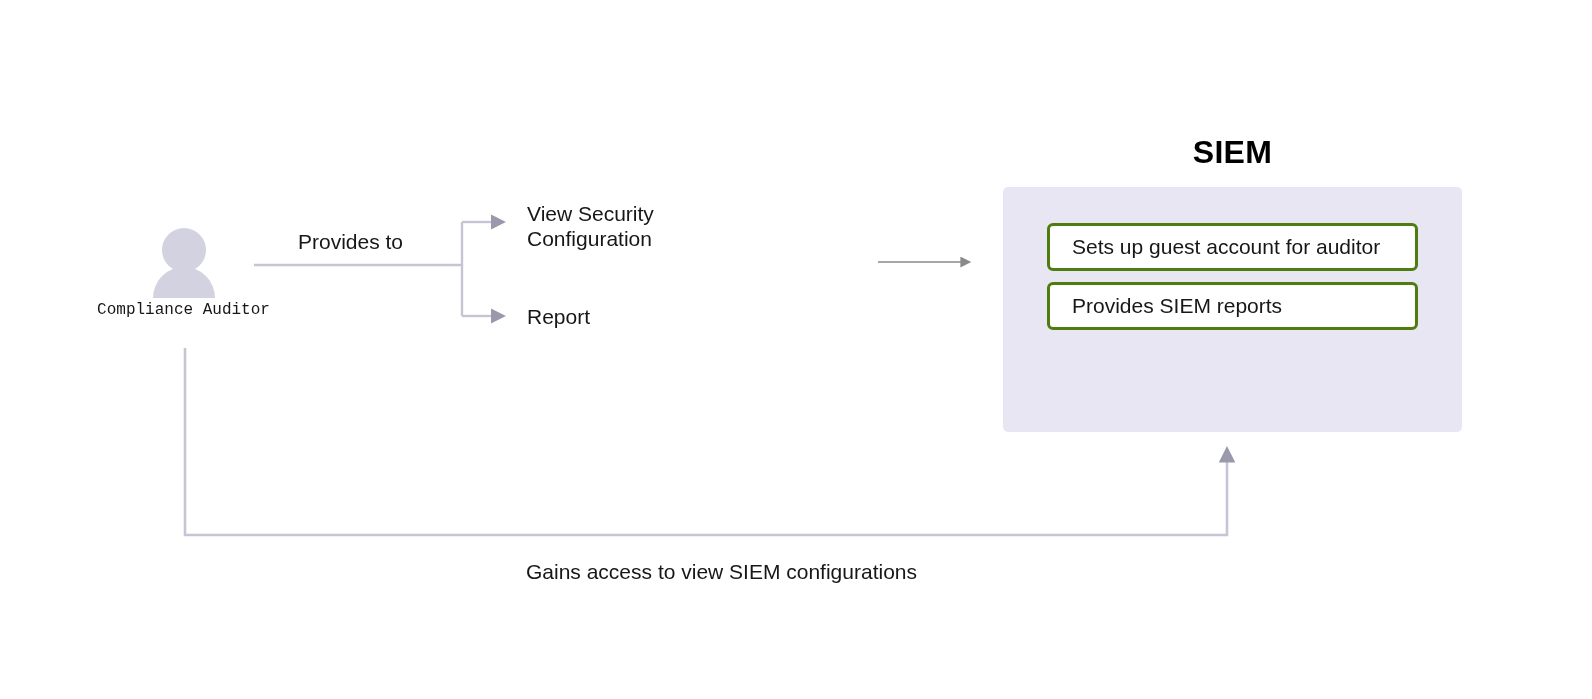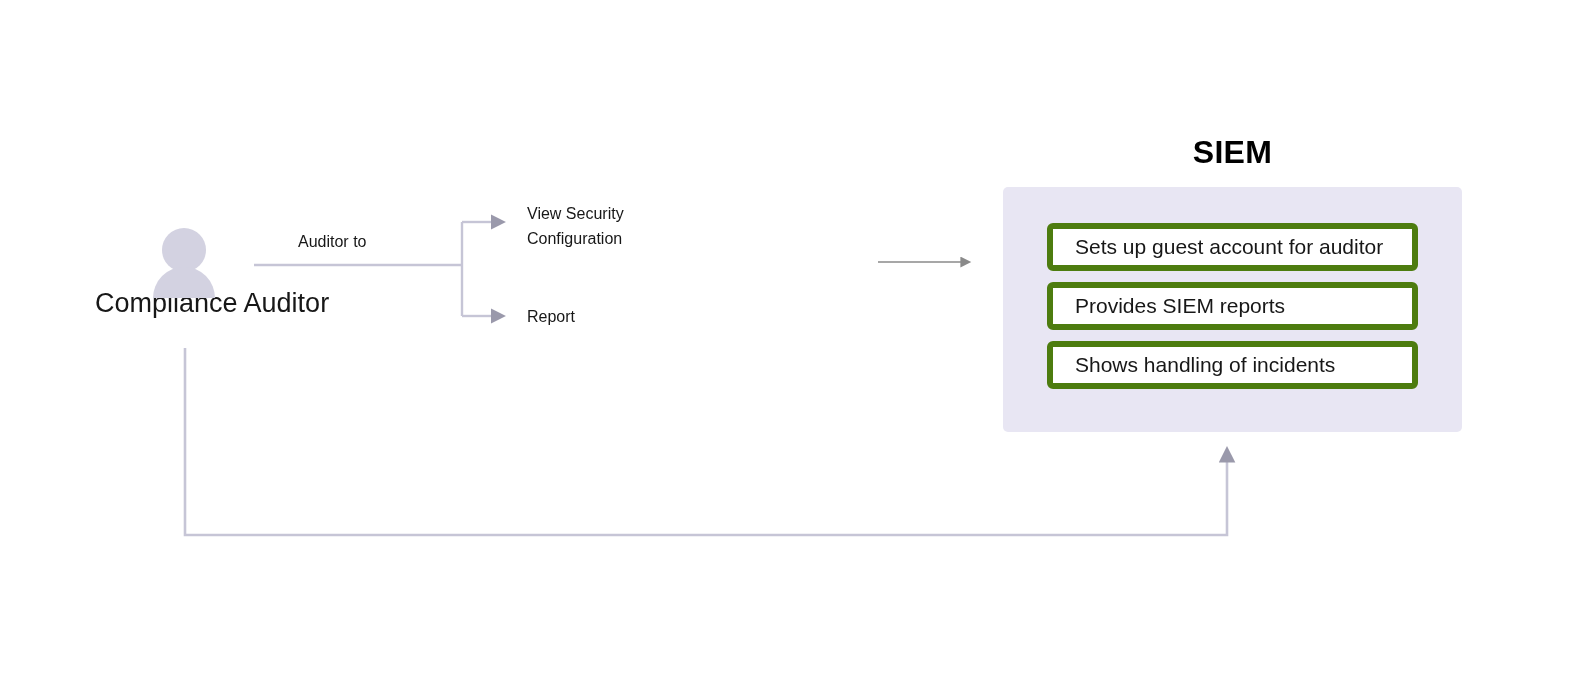--- a/index.html
+++ b/index.html
@@ -55,30 +55,32 @@
     position: absolute;
     left: 50%;
     top: 39px;
     transform: translateX(-50%);
     width: 62px;
     height: 31px;
     border-radius: 31px 31px 0 0;
     background: #d3d2e1;
   }
   .actor-label {
-    font-size: 27px;
+    margin-top: 7px;
+    font-size: 16px;
     line-height: 26px;
     color: #171717;
     white-space: nowrap;
+    font-family: Liberation Mono, monospace;
   }
 
   
   .edge-label {
     position: absolute;
-    font-size: 16px;
+    font-size: 21px;
     line-height: 25px;
     color: #171717;
     white-space: nowrap;
   }
   .edge-label.multiline {
     white-space: normal;
   }
 
   
   #siem-group {
@@ -109,21 +111,21 @@
     position: absolute;
     left: 44px;
     top: 36px;
     width: 371px;
   }
   .siem-card {
     box-sizing: border-box;
     height: 48px;
     margin-bottom: 11px;
     background: #ffffff;
-    border: 6px solid #4d7c0f;
+    border: 3px solid #4d7c0f;
     border-radius: 6px;
     display: flex;
     align-items: center;
     padding-left: 22px;
     font-size: 21px;
     color: #171717;
     white-space: nowrap;
   }
   .siem-card:last-child { margin-bottom: 0; }
 </style>
@@ -160,32 +162,32 @@
 
   <div class="actor" id="actor-compliance-auditor" style="left: 95px; top: 228px; width: 177px;">
     <div class="actor-avatar">
       <div class="head"></div>
       <div class="body"></div>
     </div>
     <div class="actor-label">Compliance Auditor</div>
   </div>
 
 
-  <div class="edge-label" style="left: 298px; top: 229px;">Auditor to</div>
+  <div class="edge-label" style="left: 298px; top: 229px;">Provides to</div>
 
   <div class="edge-label multiline" style="left: 527px; top: 201px; width: 150px;">View Security Configuration</div>
 
   <div class="edge-label" style="left: 527px; top: 304px;">Report</div>
 
+  <div class="edge-label" style="left: 526px; top: 559px;">Gains access to view SIEM configurations</div>
 
   <div id="siem-group">
     <div id="siem-title">SIEM</div>
 
     <div id="siem-panel">
       <div id="siem-card-list">
         <div class="siem-card">Sets up guest account for auditor</div>
         <div class="siem-card">Provides SIEM reports</div>
-        <div class="siem-card">Shows handling of incidents</div>
       </div>
     </div>
   </div>
 
 </div>
 
 </body></html>

